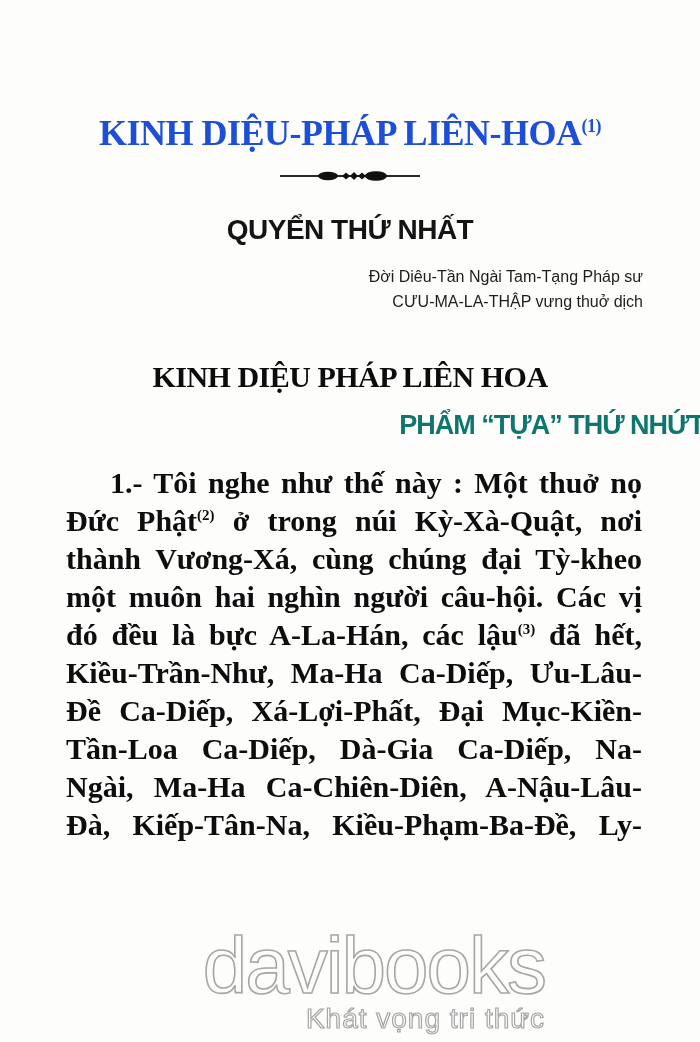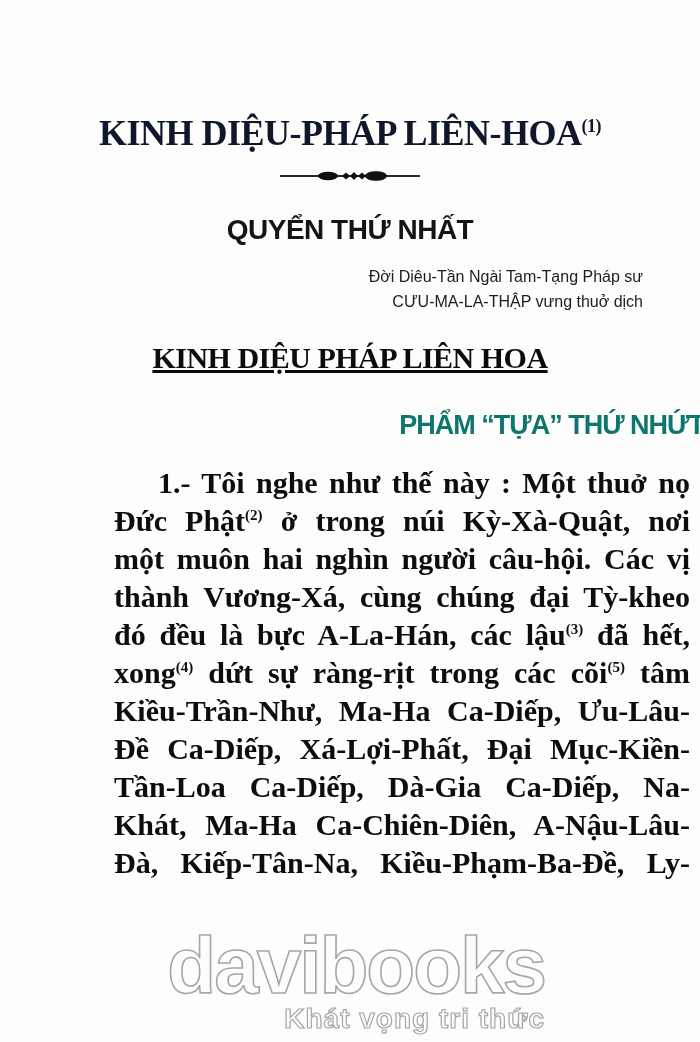--- a/index.html
+++ b/index.html
@@ -10,70 +10,69 @@
     color: #101010;
     overflow: hidden;
     font-family: "Liberation Serif", "DejaVu Serif", serif;
   }
   .abs { position: absolute; left: 0; width: 100%; }
 
   .title {
     top: 104px; text-align: center; margin: 0;
     font-family: "Liberation Serif", "DejaVu Serif", serif;
     font-weight: 700; font-size: 36px; letter-spacing: -0.5px;
-    line-height: 44px; color: #0f172a;
+    line-height: 44px; color: #1d4ed8;
   }
   .title sup { font-size: 18px; font-weight: 700; }
 
   .divider { top: 168px; text-align: center; }
   .divider svg { display: inline-block; }
 
   .volume {
     top: 214px; text-align: center; margin: 0;
     font-family: "Liberation Sans", "DejaVu Sans", sans-serif;
     font-weight: 700; font-size: 28px; letter-spacing: -0.5px;
     color: #141414;
   }
 
   .credits {
     position: absolute; top: 265px; right: 57px; text-align: right;
     font-family: "Liberation Sans", "DejaVu Sans", sans-serif;
     font-size: 16px; line-height: 24.5px; color: #1d1d1d;
   }
 
   .sutra {
-    top: 341px; text-align: center; margin: 0;
+    top: 360px; text-align: center; margin: 0;
     font-family: "Liberation Serif", "DejaVu Serif", serif;
     font-weight: 700; font-size: 30px; letter-spacing: -0.5px;
     color: #0c0c0c;
-    text-decoration: underline;
   }
 
   .chapter {
     top: 406px; text-align: right; margin: 4px;
     font-family: "Liberation Sans", "DejaVu Sans", sans-serif;
     font-weight: 700; font-size: 27px; letter-spacing: -1px;
     color: #0f766e;
   }
 
   .body-text {
     position: absolute; top: 464px; left: 66px; width: 576px;
     font-family: "Liberation Serif", "DejaVu Serif", serif;
     font-weight: 700; font-size: 30px; line-height: 38px;
-    color: #0d0d0d; z-index: 2; margin-left: 48px;
+    color: #0d0d0d; z-index: 2;
   }
   .body-text .line { text-align: justify; text-align-last: justify; }
   .body-text .line.first { text-indent: 44px; }
   .body-text sup { font-size: 15px; line-height: 0; letter-spacing: 0; }
 
   .watermark {
     position: absolute; left: 0; right: 155px; top: 930px;
     text-align: right; z-index: 1; pointer-events: none;
     font-family: "Liberation Sans", "DejaVu Sans", sans-serif;
-    font-weight: 700; color: transparent;
+    font-weight: 400; color: transparent;
   }
   .wm-brand {
     font-size: 80px; line-height: 72px; letter-spacing: -2px;
     -webkit-text-stroke: 1.6px #a6a6a6;
   }
   .wm-slogan {
     font-size: 28px; line-height: 34px; letter-spacing: 1px;
     -webkit-text-stroke: 1.2px #a6a6a6;
   }
 </style>
@@ -100,27 +99,26 @@
   <div>CƯU-MA-LA-THẬP vưng thuở dịch</div>
 </div>
 
 <h2 class="sutra abs">KINH DIỆU PHÁP LIÊN HOA</h2>
 
 <h3 class="chapter abs">PHẨM “TỰA” THỨ NHỨT</h3>
 
 <div class="body-text" id="body-text">
     <div class="line first">1.- Tôi nghe như thế này : Một thuở nọ</div>
     <div class="line">Đức Phật<sup>(2)</sup> ở trong núi Kỳ-Xà-Quật, nơi</div>
+    <div class="line">thành Vương-Xá, cùng chúng đại Tỳ-kheo</div>
     <div class="line">một muôn hai nghìn người câu-hội. Các vị</div>
-    <div class="line">thành Vương-Xá, cùng chúng đại Tỳ-kheo</div>
     <div class="line">đó đều là bực A-La-Hán, các lậu<sup>(3)</sup> đã hết,</div>
-    <div class="line">xong<sup>(4)</sup> dứt sự ràng-rịt trong các cõi<sup>(5)</sup> tâm</div>
     <div class="line">Kiều-Trần-Như, Ma-Ha Ca-Diếp, Ưu-Lâu-</div>
     <div class="line">Đề Ca-Diếp, Xá-Lợi-Phất, Đại Mục-Kiền-</div>
     <div class="line">Tần-Loa Ca-Diếp, Dà-Gia Ca-Diếp, Na-</div>
-    <div class="line">Khát, Ma-Ha Ca-Chiên-Diên, A-Nậu-Lâu-</div>
+    <div class="line">Ngài, Ma-Ha Ca-Chiên-Diên, A-Nậu-Lâu-</div>
     <div class="line">Đà, Kiếp-Tân-Na, Kiều-Phạm-Ba-Đề, Ly-</div>
   </div>
 
 <div class="watermark">
   <div class="wm-brand" style="-webkit-text-stroke: 1.6px rgb(166, 166, 166);">davibooks</div>
   <div class="wm-slogan" style="-webkit-text-stroke: 1.2px rgb(166, 166, 166);">Khát vọng tri thức</div>
 </div>
 
 </body></html>

